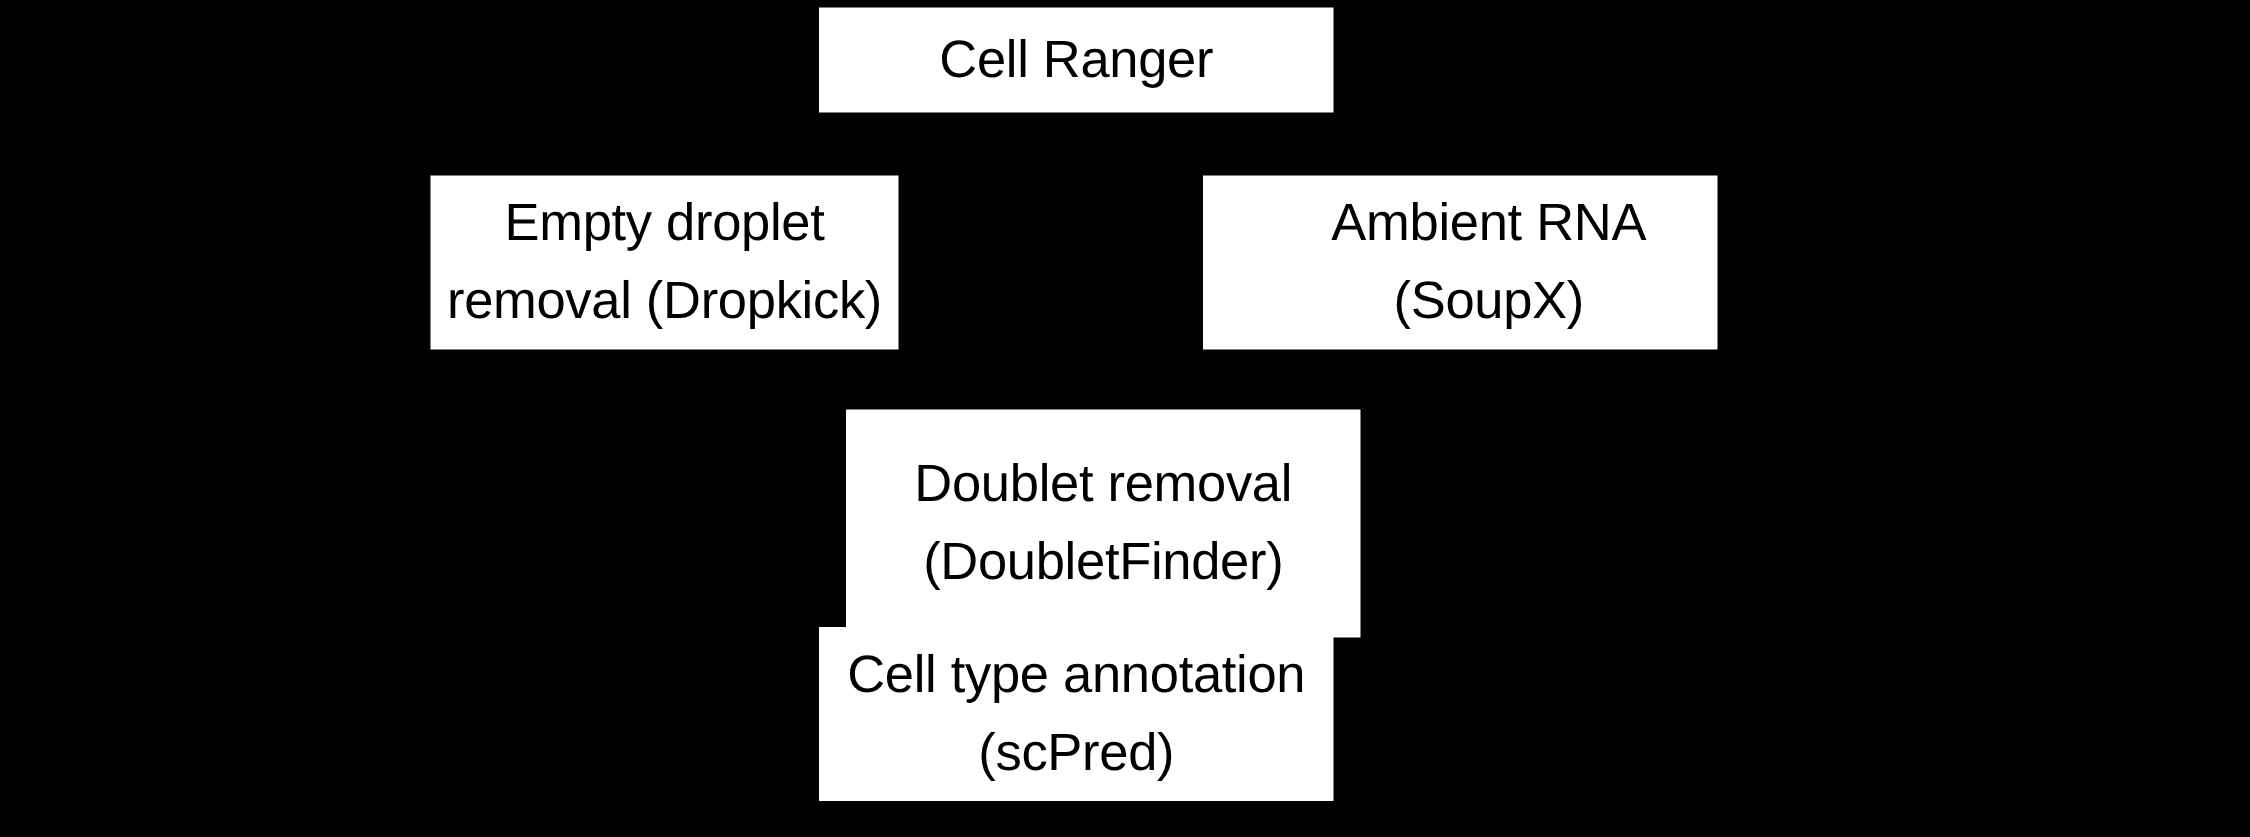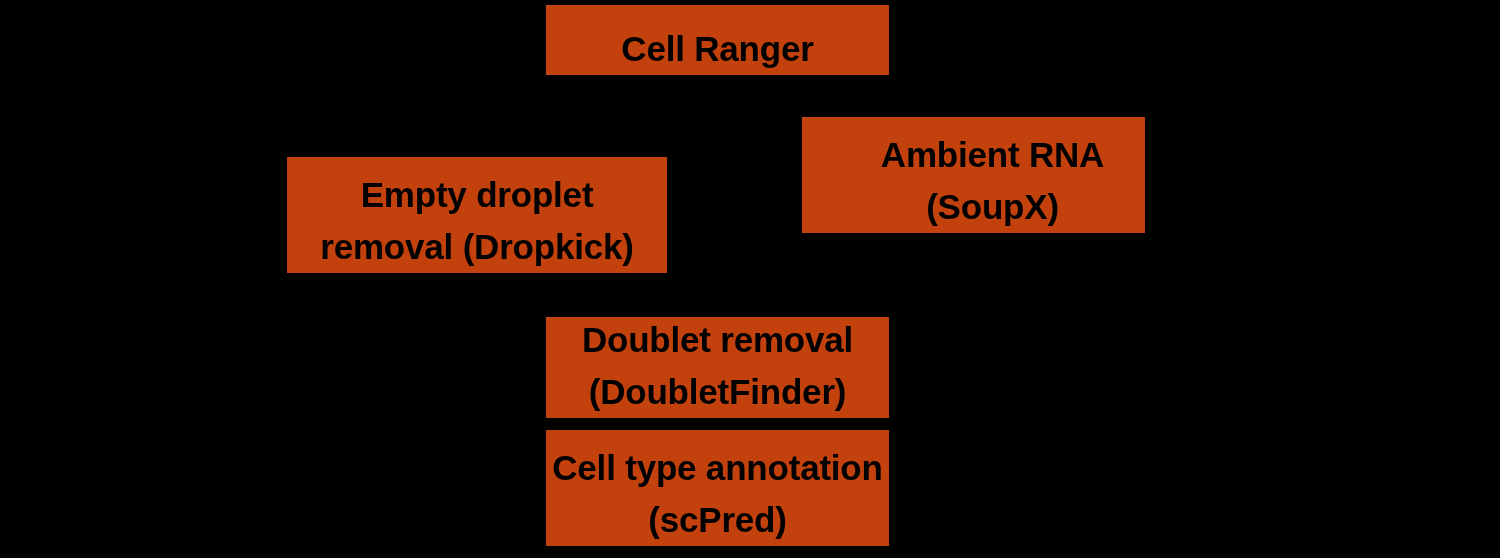--- a/index.html
+++ b/index.html
@@ -14,64 +14,62 @@
   #canvas {
     position: relative;
     width: 1500px;
     height: 558px;
     background: #000000;
     overflow: hidden;
   }
   .node {
     position: absolute;
     box-sizing: border-box;
-    background: #c2410c;
+    background: #ffffff;
     color: #000000;
     display: flex;
-    align-items: flex-end;
+    align-items: center;
     justify-content: center;
     text-align: center;
     padding: 0 6px;
     font-size: 35px;
     line-height: 52px;
-    font-weight: 700;
+    font-weight: 400;
     letter-spacing: -0.2px;
     white-space: pre-line;
   }
   
   .node-cell-ranger {
     left: 546px;
     top: 5px;
     width: 343px;
     height: 70px;
   }
   .node-empty-droplet {
     left: 287px;
     top: 117px;
-    width: 380px;
+    width: 312px;
     height: 116px;
-    margin-top: 40px;
   }
   .node-ambient-rna {
     left: 802px;
     top: 117px;
     width: 343px;
     height: 116px;
     padding-left: 44px;
   }
   .node-doublet {
-    left: 546px;
+    left: 564px;
     top: 273px;
     width: 343px;
-    height: 101px;
-    margin-top: 44px;
+    height: 152px;
   }
   .node-annotation {
     left: 546px;
-    top: 430px;
+    top: 418px;
     width: 343px;
     height: 116px;
   }
 </style>
 </head>
 <body>
 
 <div id="canvas">
 
   <div class="node node-cell-ranger">

